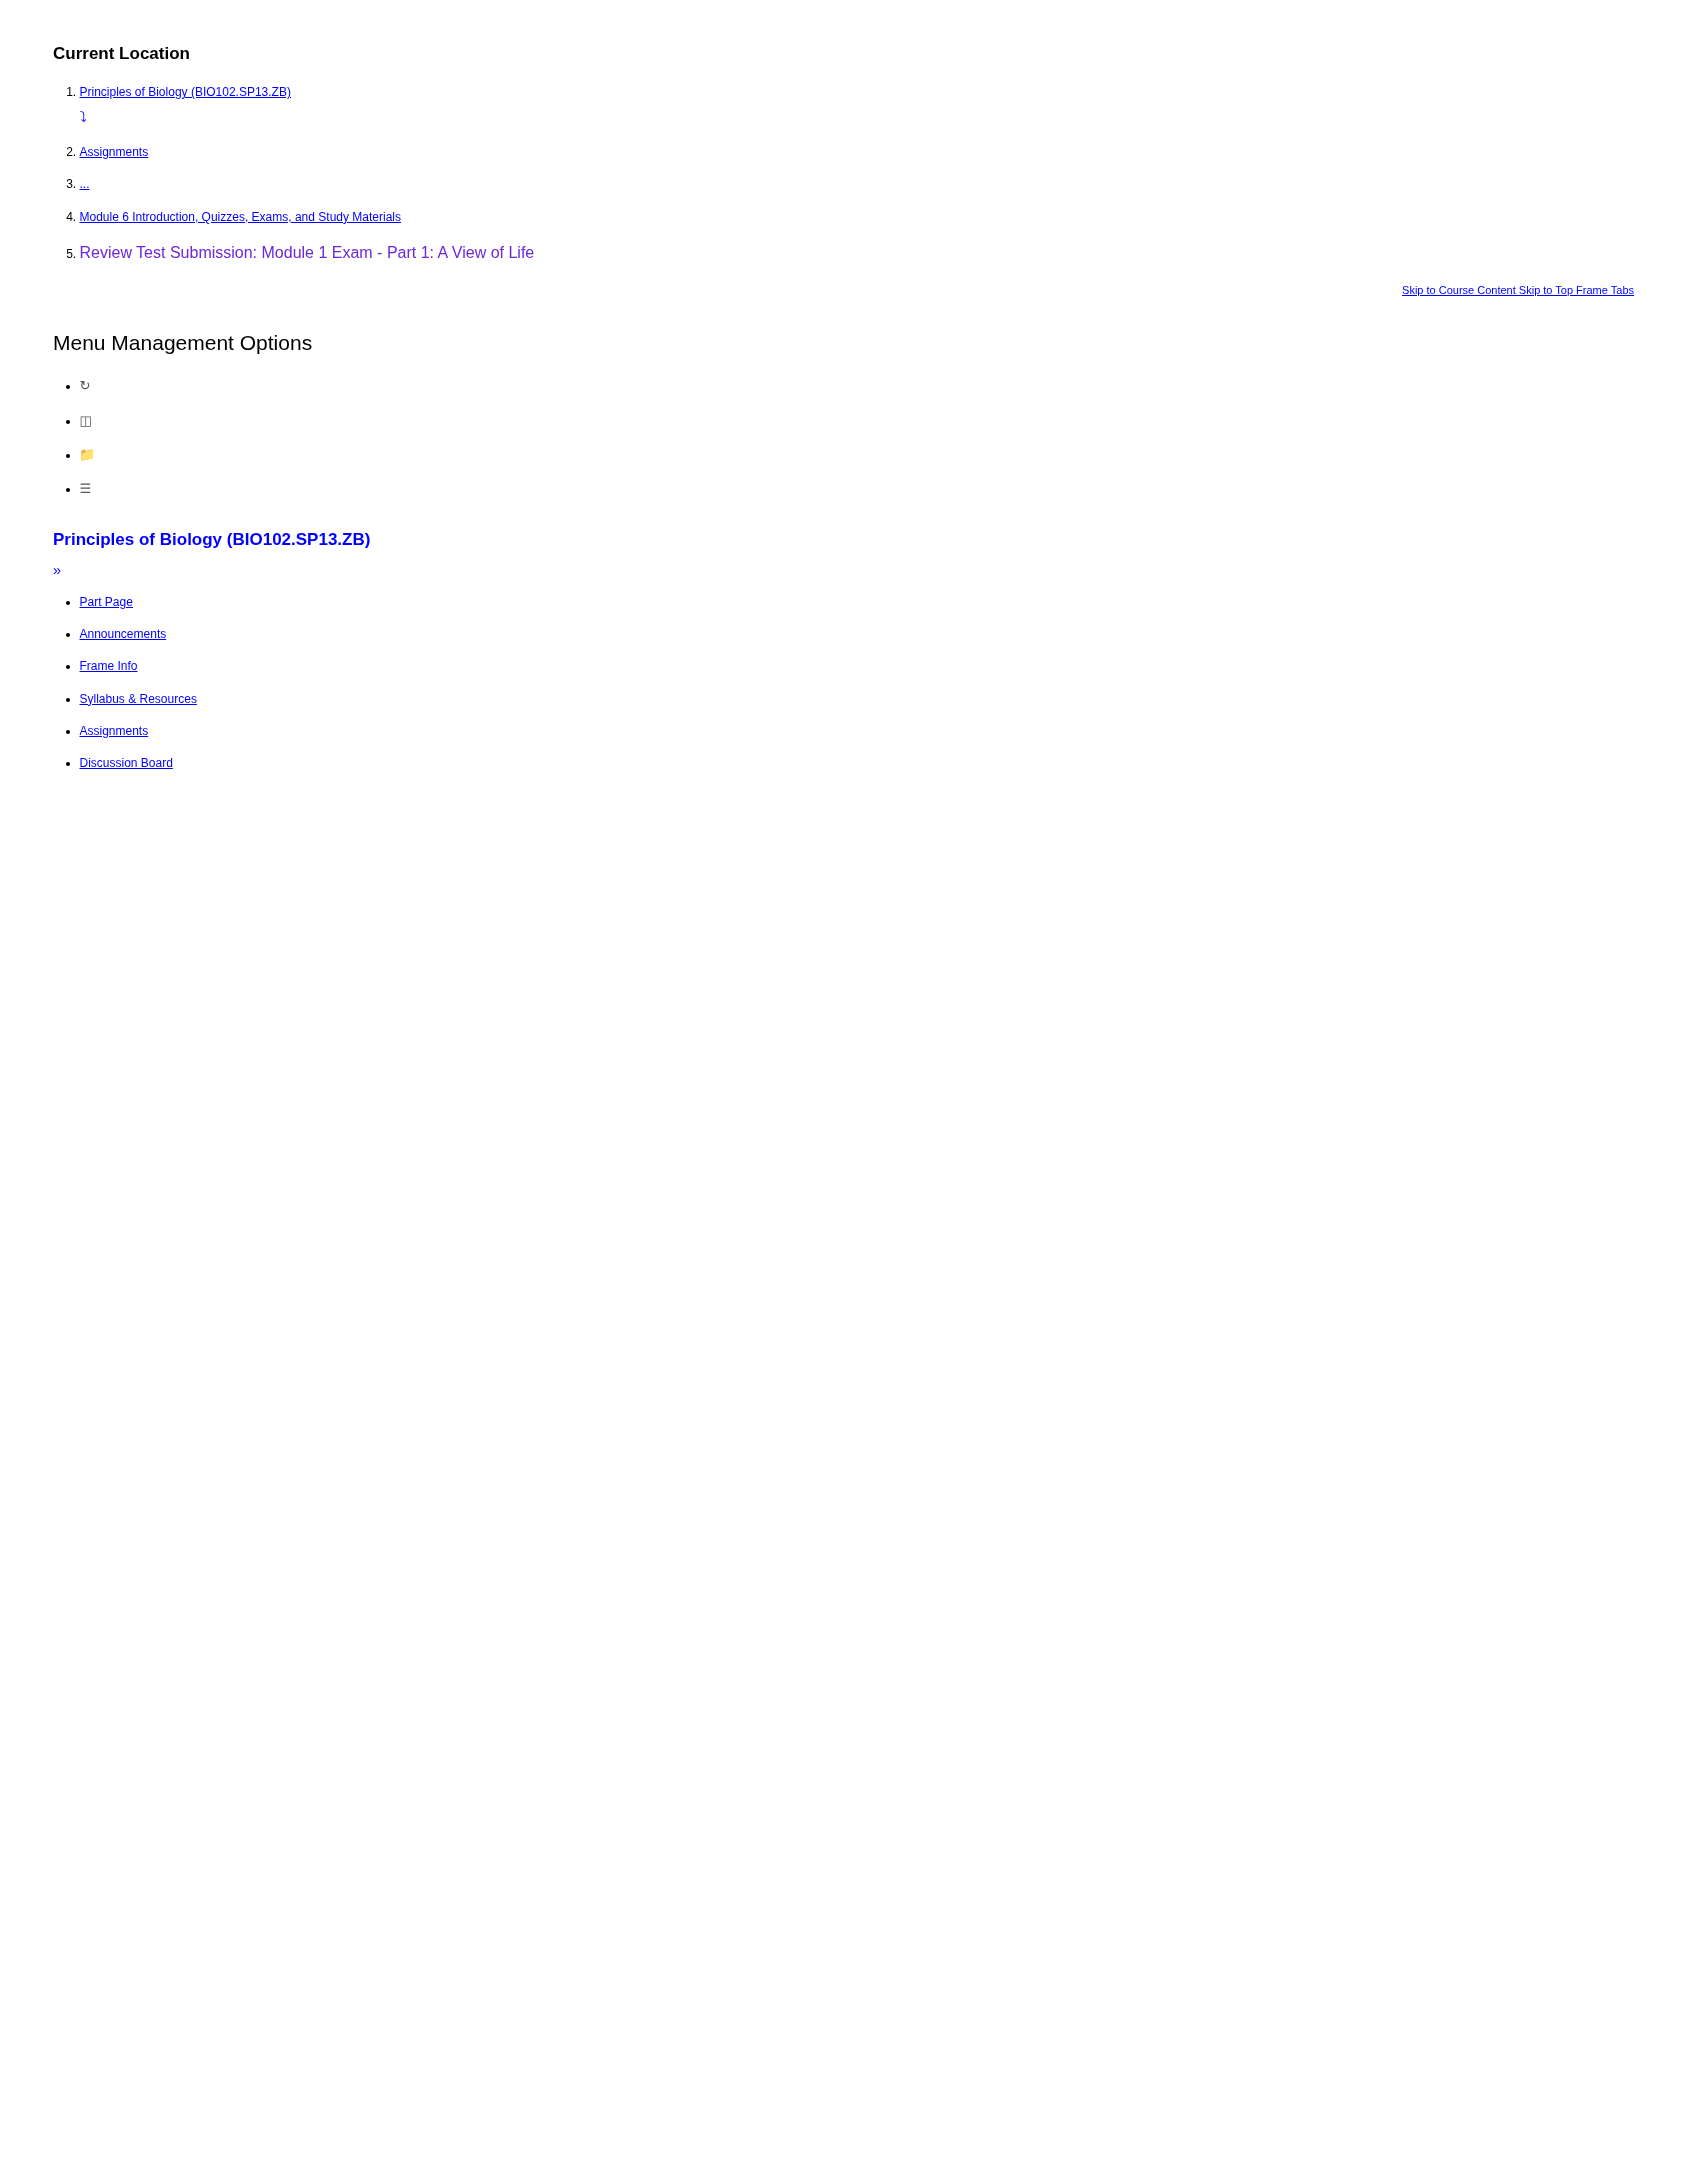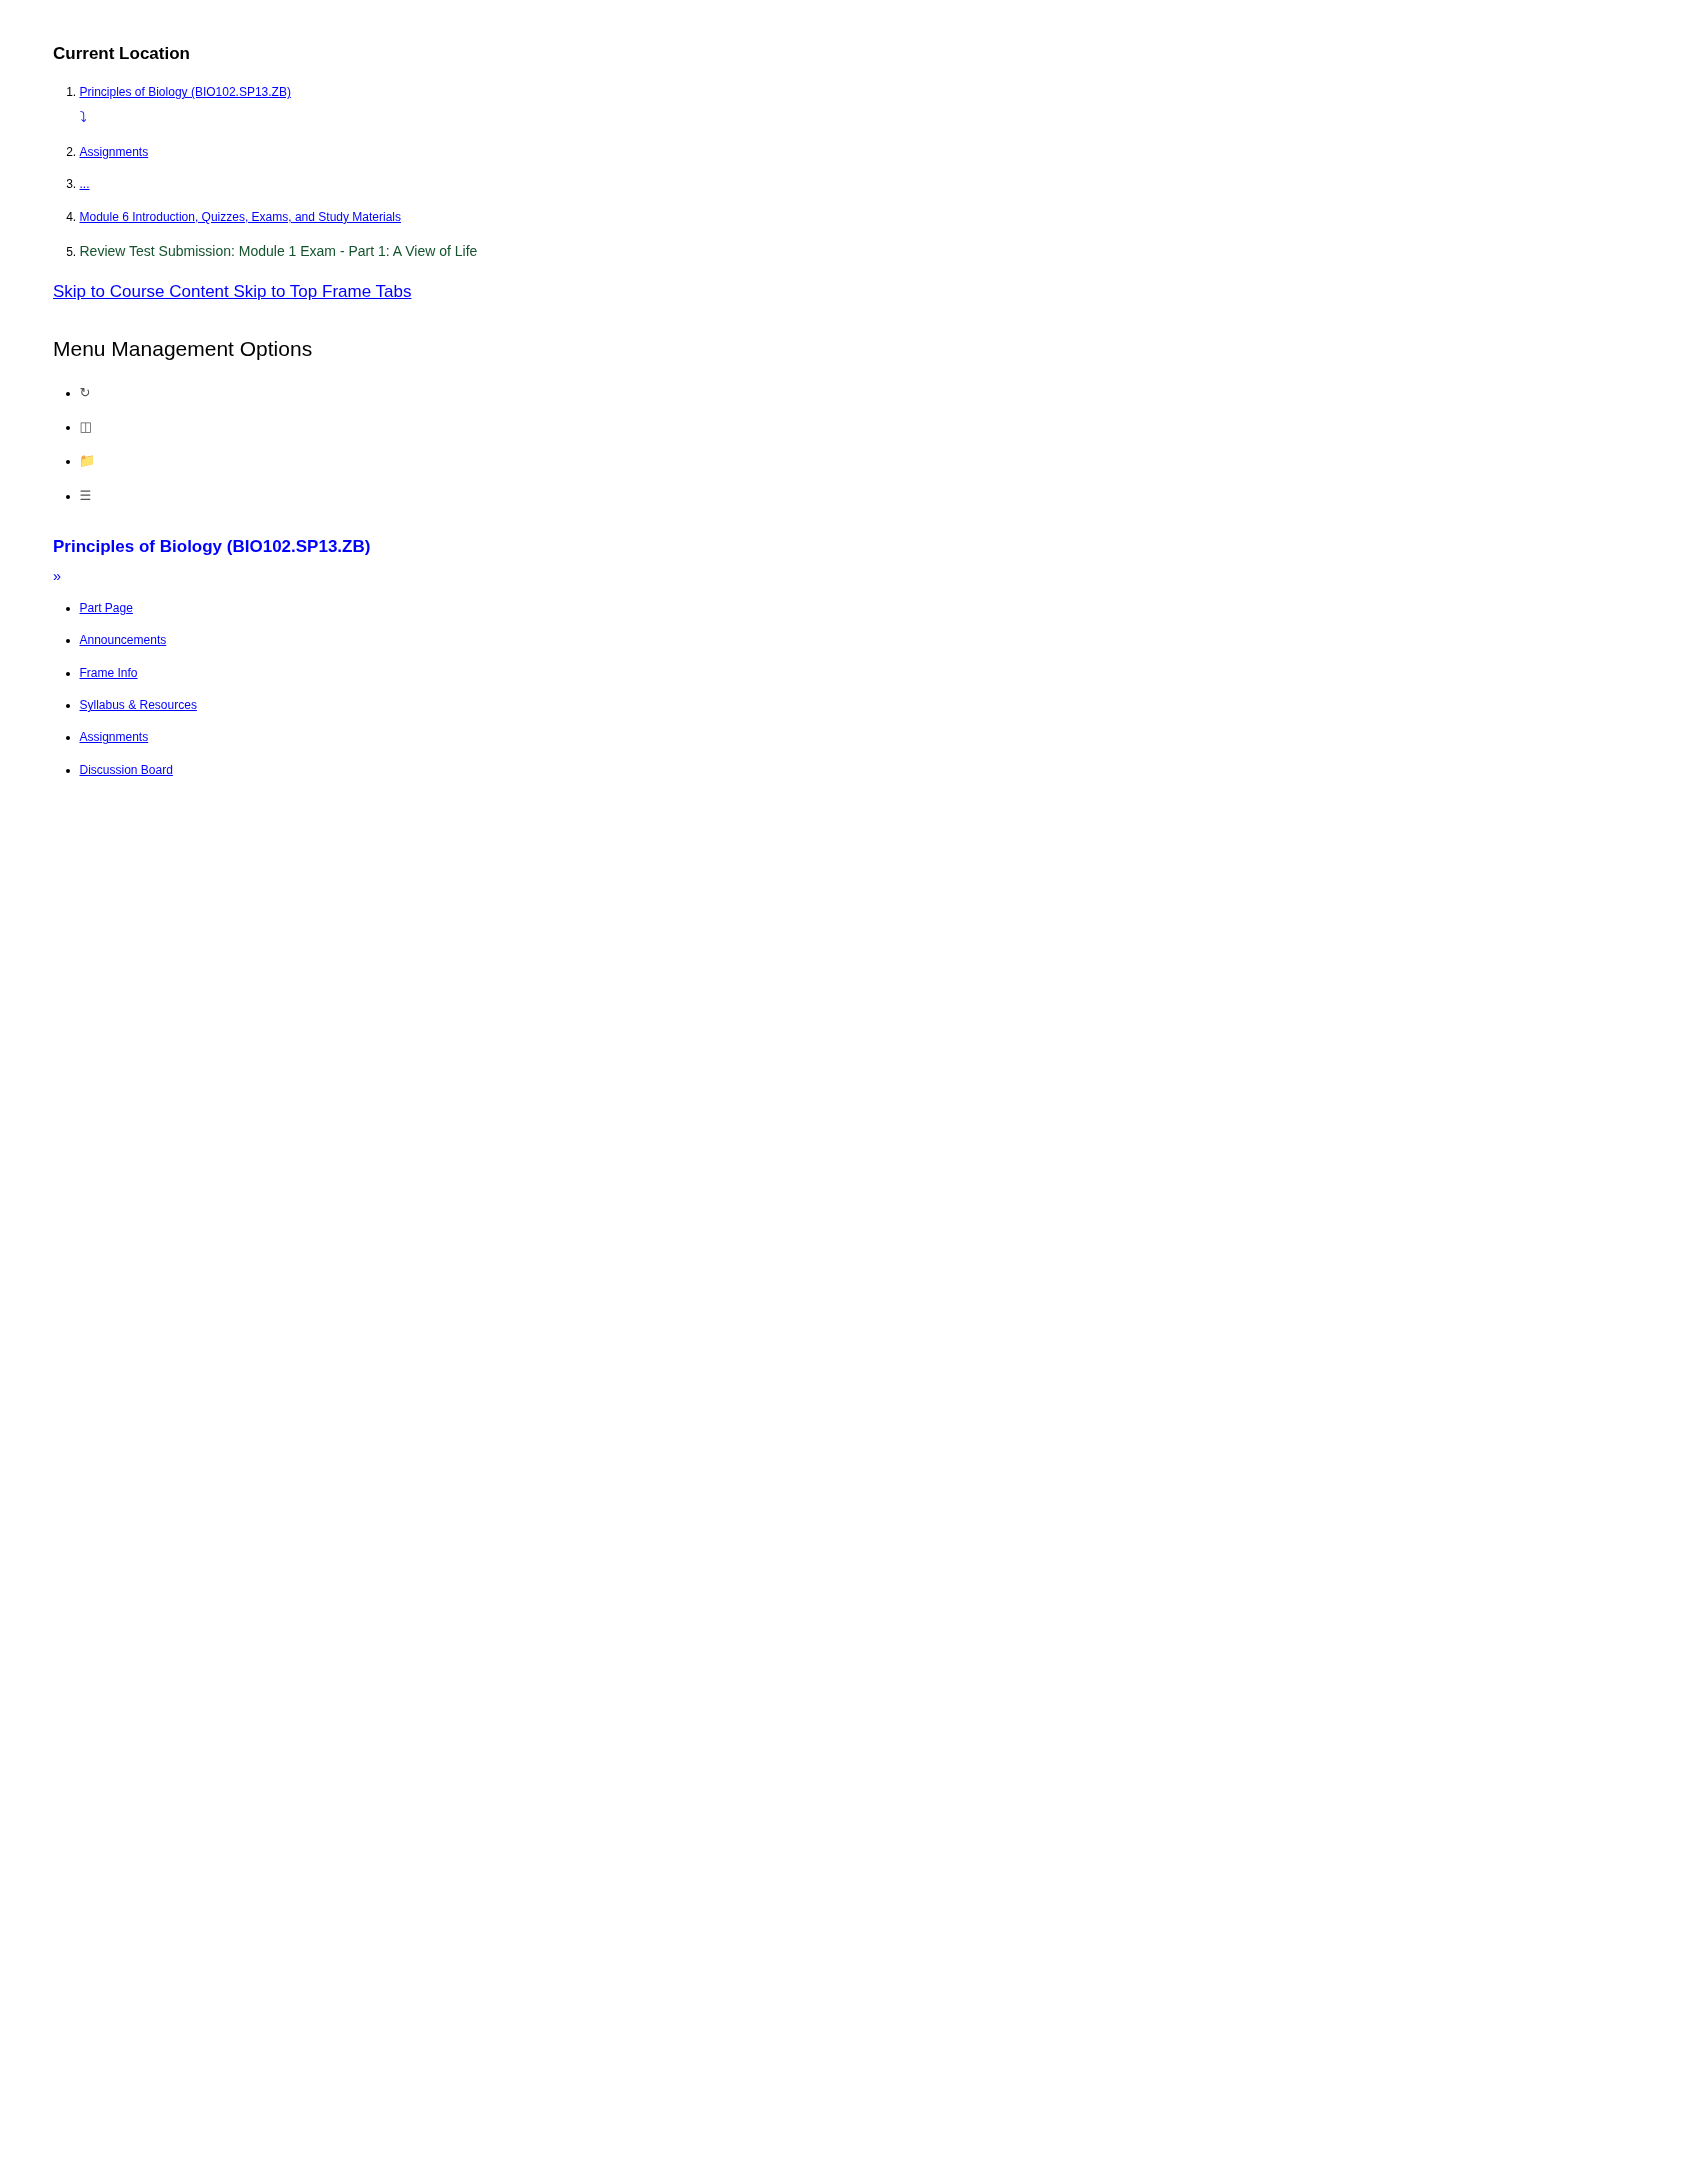--- a/index.html
+++ b/index.html
@@ -65,43 +65,44 @@
       margin-top: 4px;
     }
     .chevron-right {
       color: #00f;
       font-size: 14.6px;
       display: block;
       margin-bottom: 10.6px;
     }
     .skip-links {
       color: #00f;
-      font-size: 17px;
+      font-size: 11px;
       margin-bottom: 25px;
       display: block;
+      text-align: right;
     }
     .section {
       margin-bottom: 26.5px;
     }
     .menu-icon {
       font-size: 13.2px;
       color: #555;
     }
     .breadcrumb-section {
       margin-bottom: 26.5px;
     }
     .menu-section {
       margin-bottom: 26.5px;
     }
     .course-section {
       margin-bottom: 26.5px;
     }
     .static-text {
-      color: #14532d;
-      font-size: 14px;
+      color: #6d28d9;
+      font-size: 16px;
     }
   </style>
 </head>
 <body>
 
 <div class="breadcrumb-section section">
   <h1>Current Location</h1>
   <ol>
     <li>
       <a href="#">Principles of Biology (BIO102.SP13.ZB)</a>

